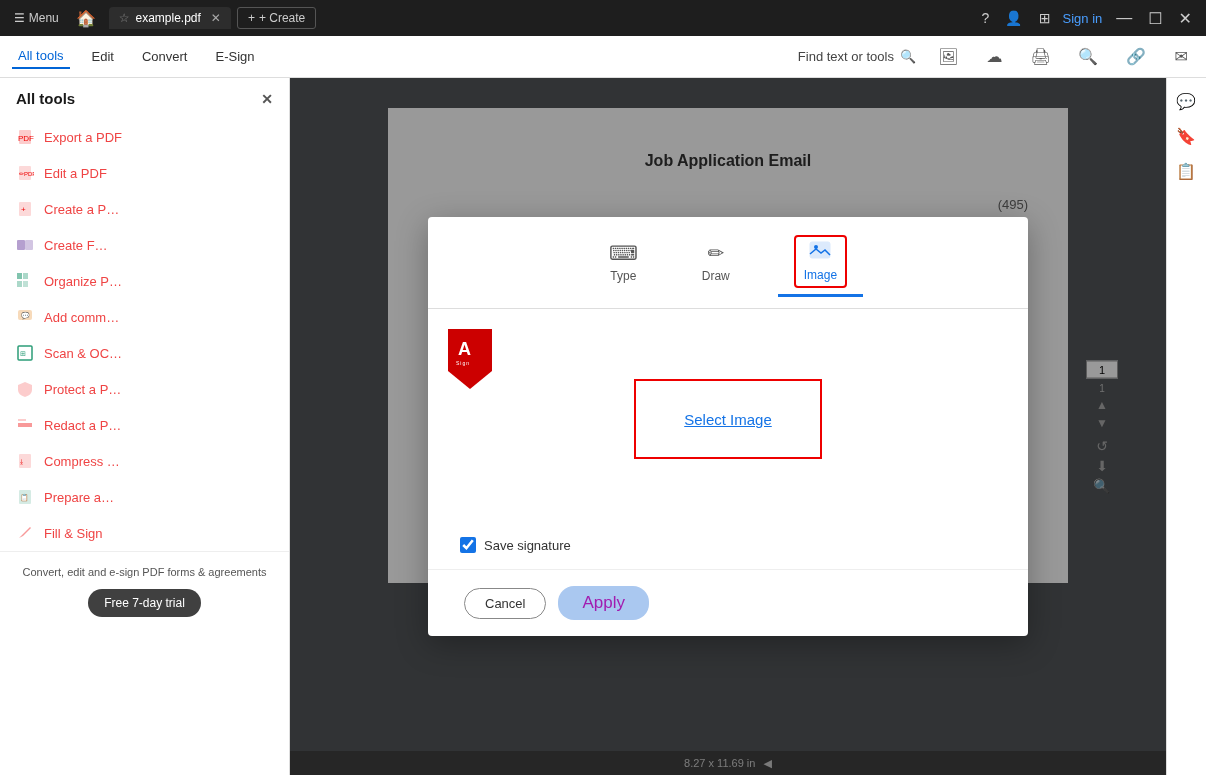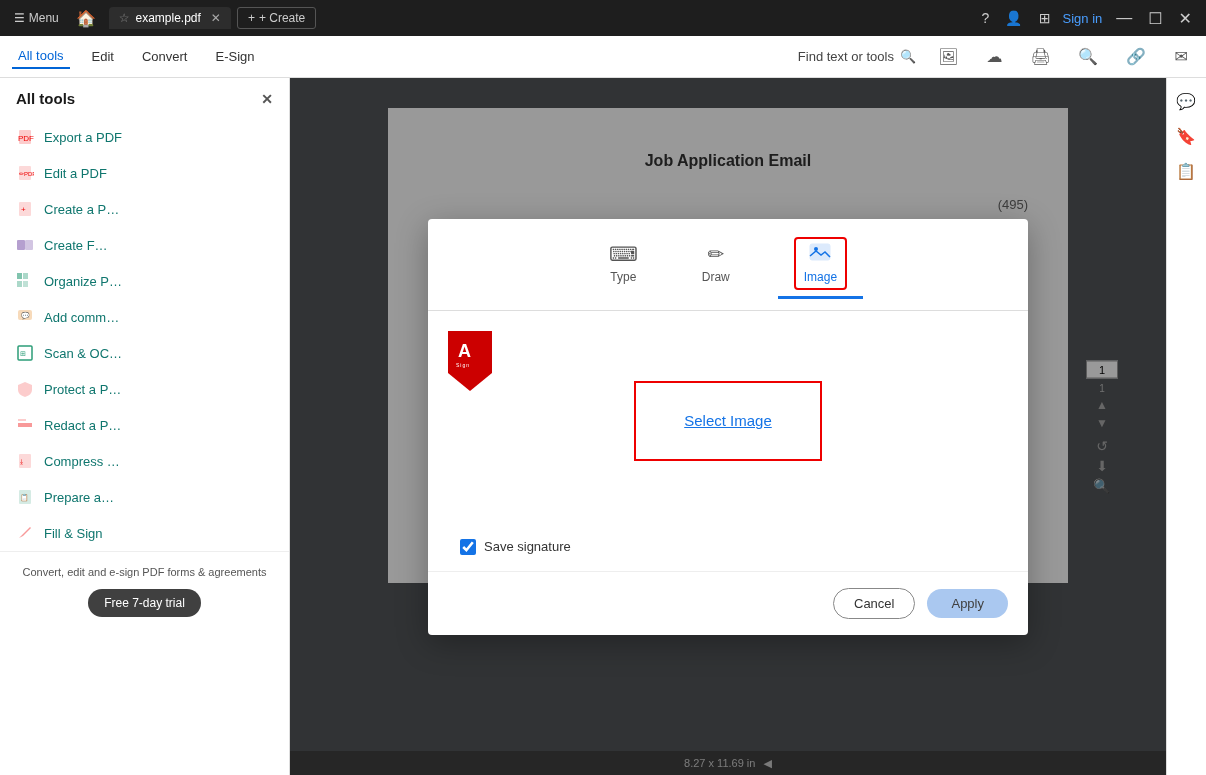--- a/index.html
+++ b/index.html
@@ -46,21 +46,21 @@
       width: 290px; background: #fff; border-right: 1px solid #ddd;
       overflow-y: auto; flex-shrink: 0;
     }
     .sidebar-header {
       display: flex; align-items: center; justify-content: space-between;
       padding: 12px 16px; font-size: 15px; font-weight: 600; color: #1a1a1a;
     }
     .sidebar-close { font-size: 14px; color: #555; cursor: pointer; }
     .sidebar-item {
       display: flex; align-items: center; gap: 10px;
-      padding: 9px 16px; cursor: pointer; font-size: 13px; color: #0f766e;
+      padding: 9px 16px; cursor: pointer; font-size: 13px; color: #ef4444;
     }
     .sidebar-item .item-icon { width: 18px; height: 18px; flex-shrink: 0; display: flex; align-items: center; justify-content: center; }
     .sidebar-footer {
       padding: 12px 16px; font-size: 11px; color: #555; text-align: center;
       border-top: 1px solid #eee; line-height: 1.5;
     }
     .free-trial-btn {
       display: inline-block; background: #404040; color: #fff;
       font-size: 12px; padding: 7px 16px; border-radius: 16px; cursor: pointer;
       margin-top: 8px; border: none;
@@ -133,30 +133,30 @@
 
     
     .modal-save-row {
       display: flex; align-items: center; gap: 8px; padding: 8px 32px 16px;
     }
     .checkbox { width: 16px; height: 16px; accent-color: #1473e6; cursor: pointer; }
     .save-label { font-size: 13px; color: #333; }
 
     
     .modal-footer {
-      display: flex; align-items: center; justify-content: flex-end;
-      gap: 12px; padding: 16px 20px; border-top: 1px solid #eee;
+      display: flex; align-items: center; justify-content: flex-start;
+      gap: 12px; padding: 16px 36px; border-top: 1px solid #eee;
     }
     .cancel-btn {
       border: 1px solid #888; background: #fff; color: #333;
       font-size: 13px; padding: 7px 20px; border-radius: 16px; cursor: pointer;
     }
     .apply-btn {
-      background: #aac8f0; color: #404040; border: none;
-      font-size: 13px; padding: 7px 24px; border-radius: 16px; cursor: pointer;
+      background: #aac8f0; color: #a21caf; border: none;
+      font-size: 17px; padding: 7px 24px; border-radius: 16px; cursor: pointer;
     }
 
     
     .bottom-bar {
       position: absolute; bottom: 0; left: 0; right: 0; height: 24px;
       background: #404040; display: flex; align-items: center; justify-content: center;
       font-size: 11px; color: #ccc;
     }
   </style>
 </head>

